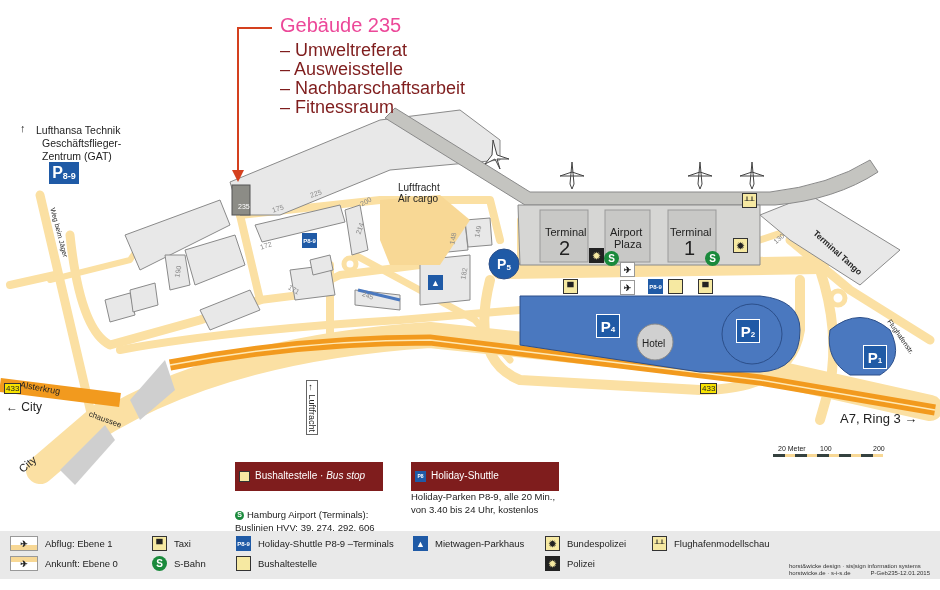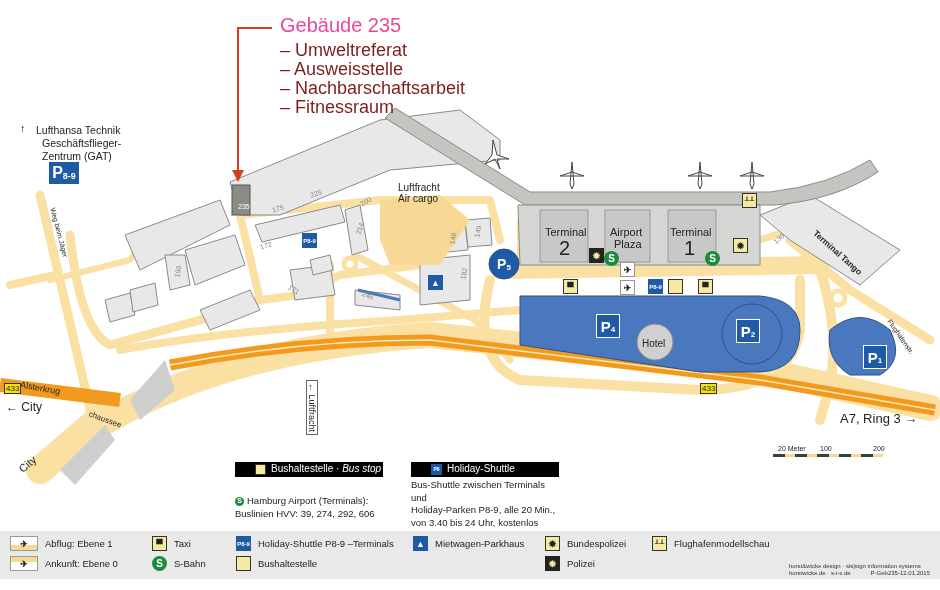--- a/index.html
+++ b/index.html
@@ -6,21 +6,21 @@
   body{width:940px;height:590px;position:relative;overflow:hidden;font-family:"Liberation Sans",sans-serif;color:#222;}
   #map{position:absolute;left:0;top:0;width:940px;height:590px;}
   .t{position:absolute;white-space:nowrap;}
   .callout-title{left:280px;top:14px;font-size:20px;color:#ec4899;}
   .callout-item{left:280px;font-size:18px;color:#7f1d1d;}
   .lh{left:36px;top:124px;font-size:10.5px;line-height:13px;}
   .lh2{left:42px;top:137px;font-size:10.5px;line-height:13px;}
   .lh3{left:42px;top:150px;font-size:10.5px;}
   .pbox{position:absolute;background:#1f5aa6;color:#fff;font-weight:bold;display:flex;align-items:center;justify-content:center;}
   .info-box{position:absolute;font-size:9.5px;line-height:12.5px;color:#222;}
-  .info-head{height:15px;background:#000000;color:#fff;font-size:10px;display:flex;align-items:center;padding-left:20px;gap:5px;}
+  .info-head{height:29px;background:#7f1d1d;color:#fff;font-size:10px;display:flex;align-items:center;padding-left:4px;gap:5px;}
   .legend{position:absolute;left:0;top:531px;width:940px;height:48px;background:#e9e9e9;}
   .leg-item{position:absolute;font-size:9.5px;display:flex;align-items:center;gap:7px;}
   .ic{width:15px;height:15px;display:inline-flex;align-items:center;justify-content:center;font-size:9px;font-weight:bold;box-sizing:border-box;}
   .ic-taxi{background:#f6e9a2;border:1px solid #333;color:#222;}
   .ic-sbahn{background:#1a8a3c;color:#fff;border-radius:50%;font-size:10px;}
   .ic-shuttle{background:#1f5aa6;color:#fff;font-size:6px;}
   .ic-bus{background:#f6e9a2;border:1px solid #333;}
   .ic-car{background:#1f5aa6;color:#fff;}
   .ic-bpol{background:#f6e9a2;border:1px solid #333;color:#222;}
   .ic-pol{background:#222;color:#f6e9a2;}
@@ -226,21 +226,20 @@
     <span class="ic ic-sbahn" style="width:9px;height:9px;font-size:7px">S</span>
     <span>Hamburg Airport (Terminals):</span>
   </div>
   <div>Buslinien HVV: 39, 274, 292, 606</div>
 </div>
 <div class="info-box" style="left:411px;top:462px;width:148px">
   <div class="info-head">
     <span class="ic ic-shuttle" style="width:11px;height:11px;font-size:5px">P8</span>
     <span>Holiday-Shuttle</span>
   </div>
-  <div style="margin-top:2px">Bus-Shuttle zwischen Terminals und</div>
   <div>Holiday-Parken P8-9, alle 20 Min.,</div>
   <div>von 3.40 bis 24 Uhr, kostenlos</div>
 </div>
 
 <div class="legend">
   <div class="leg-item" style="left:10px;top:5px">
     <span class="ic" style="width:28px;background:linear-gradient(#fff 0 60%,#f8d895 60%);border:1px solid #999;font-size:9px">✈</span>
     <span>Abflug: Ebene 1</span>
   </div>
   <div class="leg-item" style="left:10px;top:25px">

